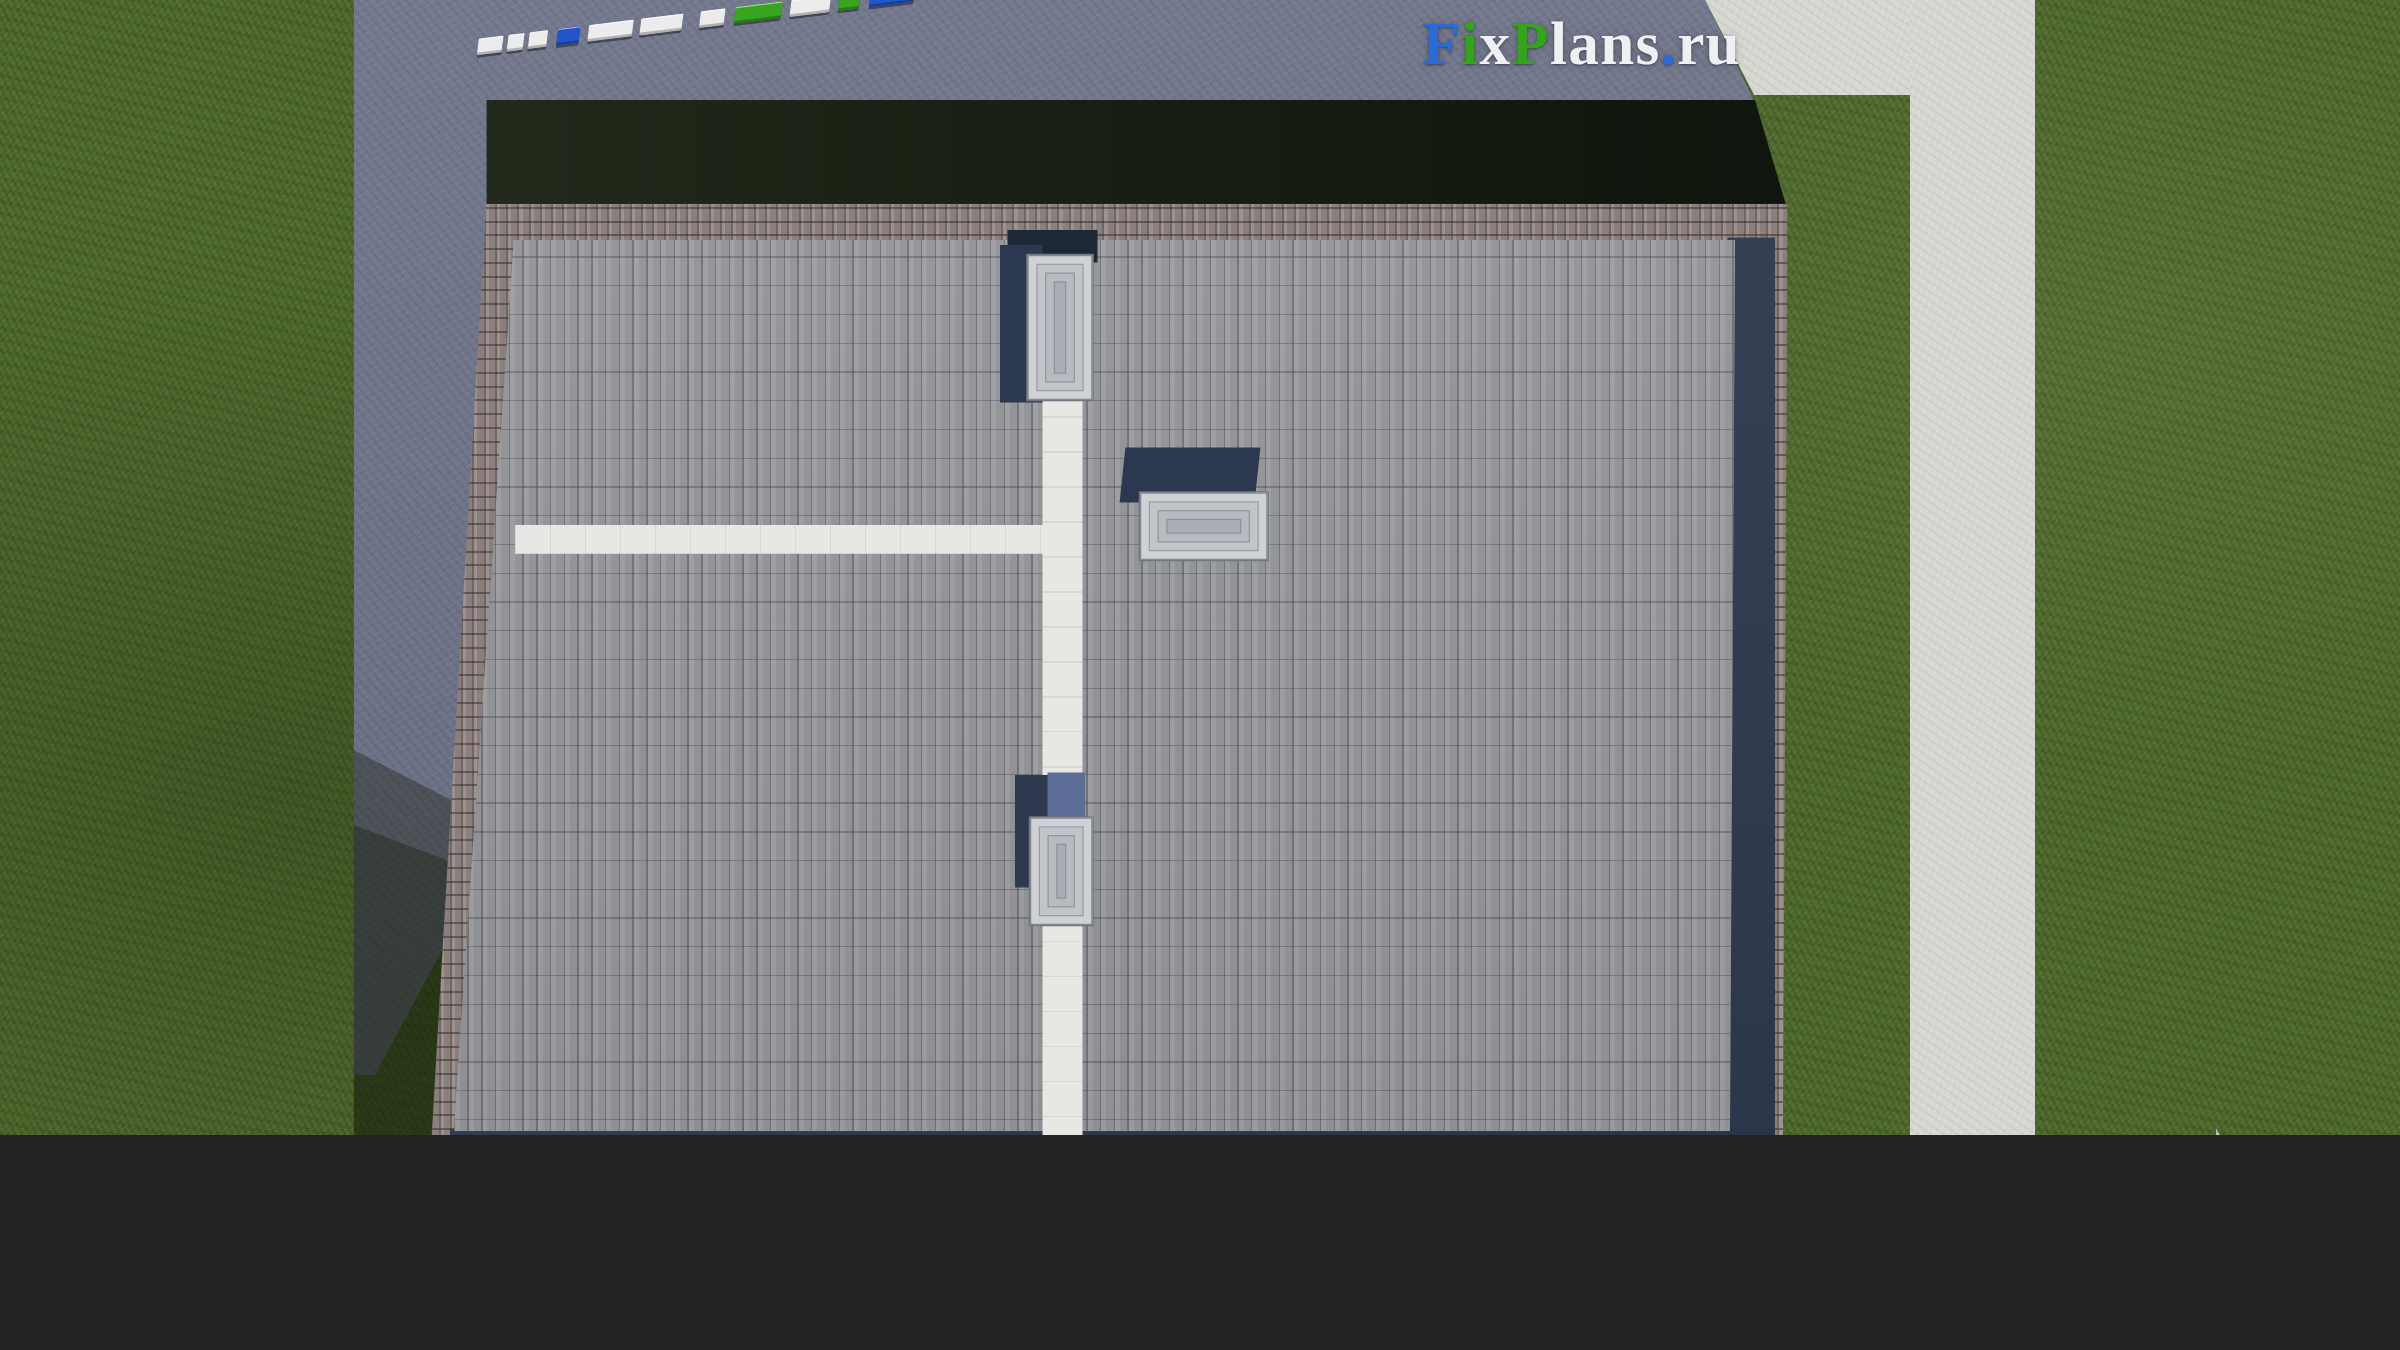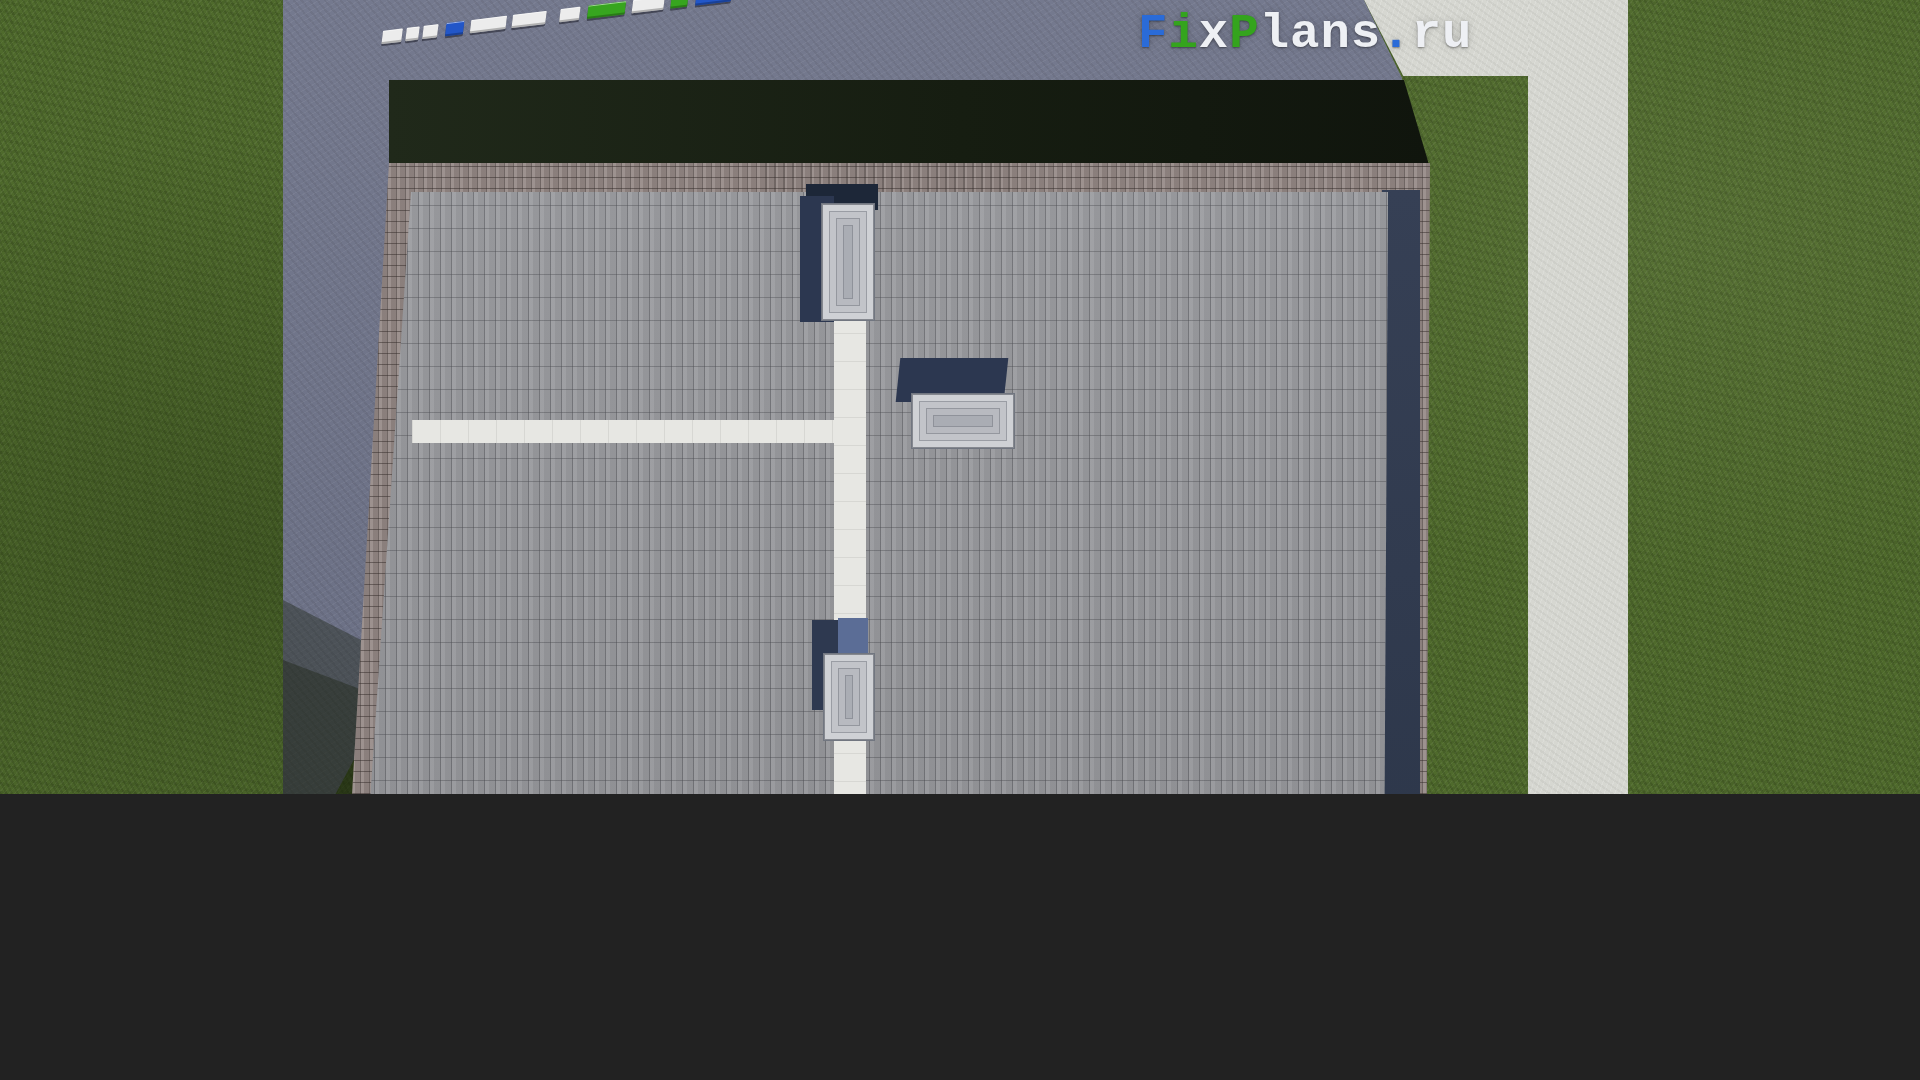--- a/index.html
+++ b/index.html
@@ -1,18 +1,18 @@
 <!DOCTYPE html>
 <html><head>
 <meta charset="utf-8">
 <style>
   html,body{margin:0;padding:0;background:#222;}
   #stage{
-    position:relative;width:1920px;height:794px;overflow:hidden;
-    font-family:Liberation Mono, monospace;
+    position:relative;width:1920px;height:908px;overflow:hidden;
+    font-family:Liberation Serif, serif;
     background-color:#4f6a2c;
     background-image:
       radial-gradient(ellipse 900px 600px at 12% 70%, rgba(20,32,8,0.25), transparent 70%),
       radial-gradient(ellipse 800px 500px at 88% 30%, rgba(255,255,220,0.05), transparent 70%),
       repeating-linear-gradient(63deg, rgba(0,0,0,0.10) 0 2px, transparent 2px 5px),
       repeating-linear-gradient(-48deg, rgba(255,255,255,0.05) 0 1px, transparent 1px 4px),
       repeating-linear-gradient(12deg, rgba(30,45,12,0.12) 0 3px, transparent 3px 9px);
   }
   .abs{position:absolute;}
 

